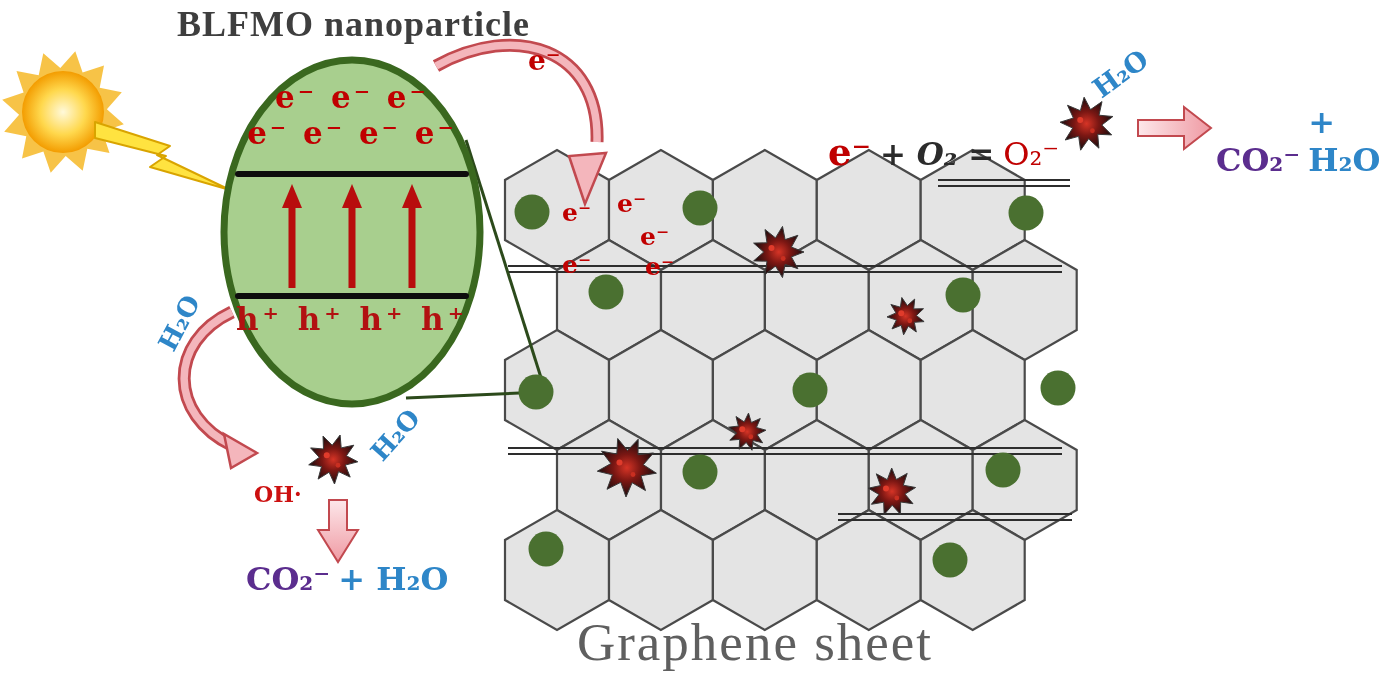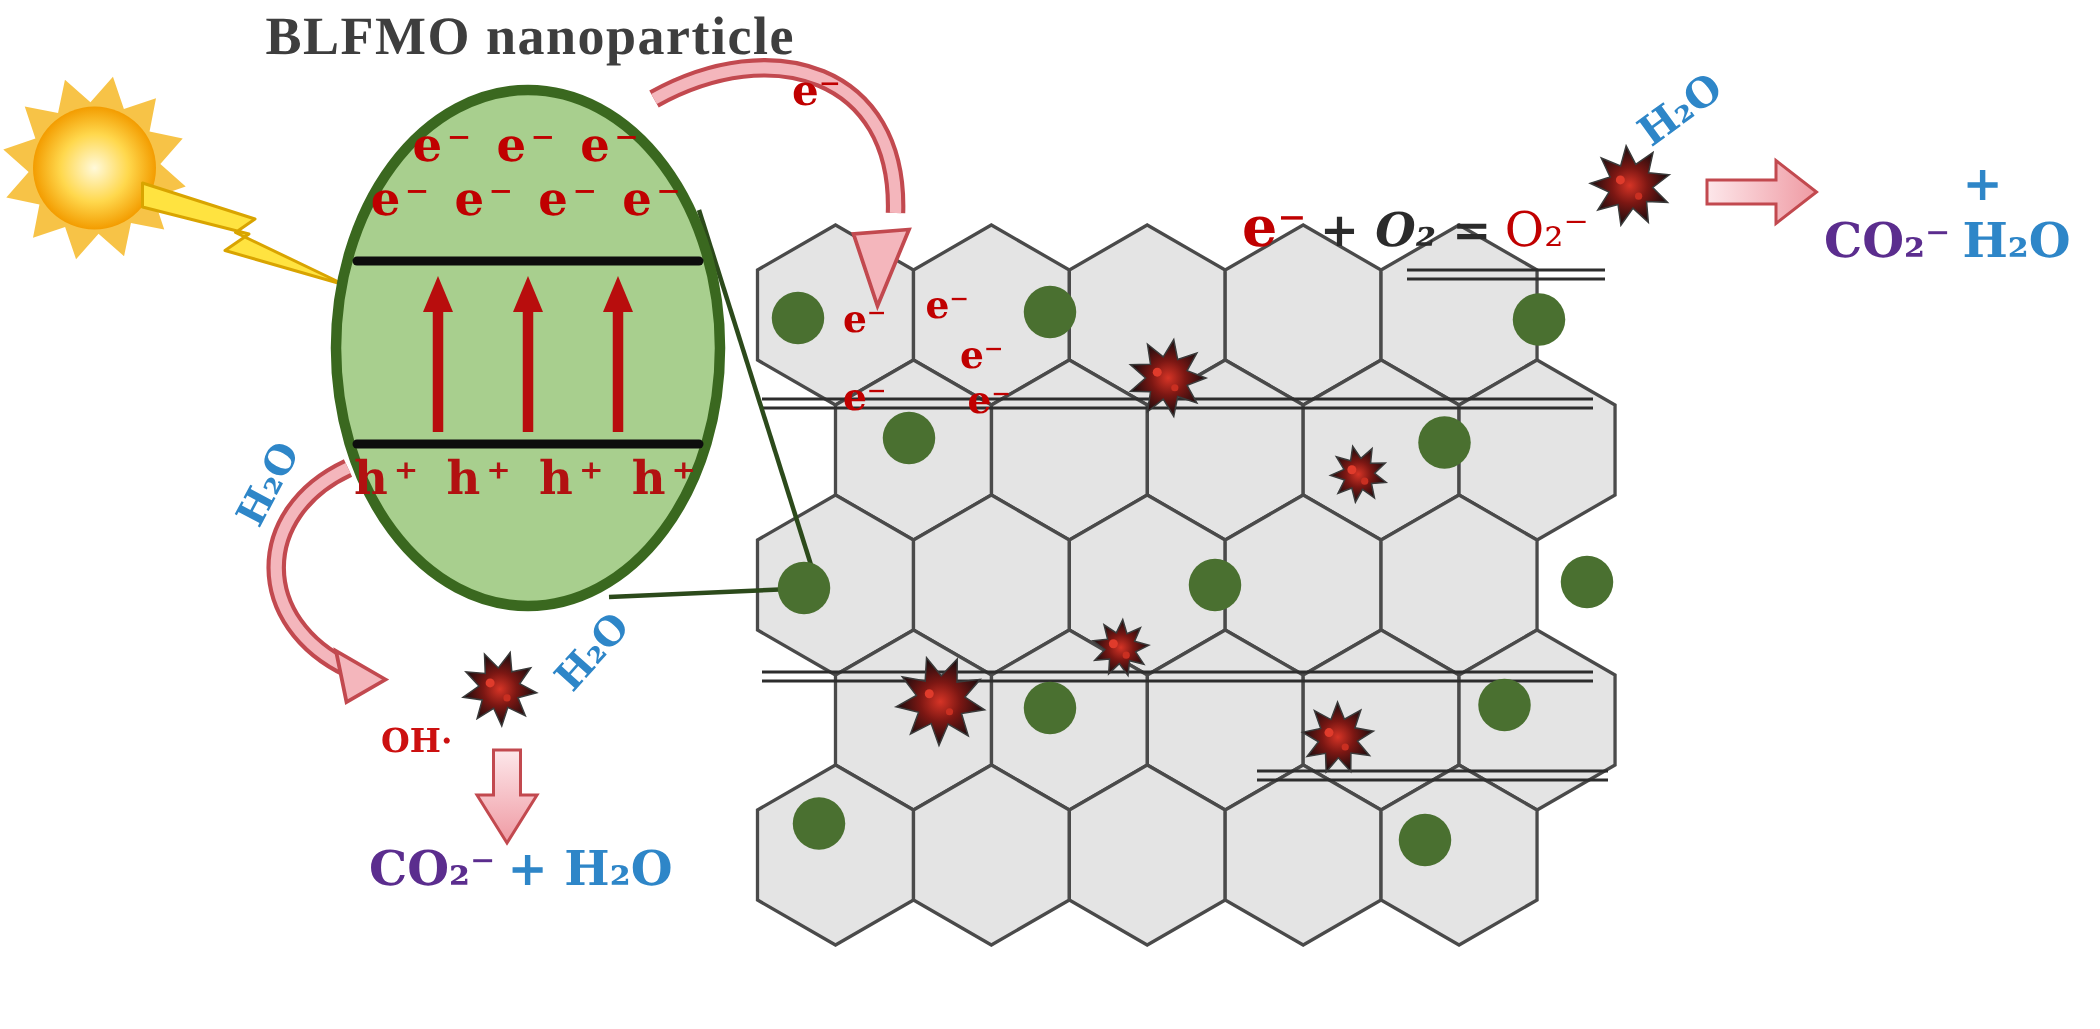--- a/index.html
+++ b/index.html
@@ -203,13 +203,14 @@
     <span class="eq-e">e⁻</span>
     <span class="eq-mid">+ O₂ =</span>
     <span class="eq-sup">O₂⁻</span>
   </div>
   <div class="txt water wr">H₂O</div>
   <div class="product pright">
     <span class="prod-co2">CO₂⁻</span>
     <span class="prod-water">+ H₂O</span>
   </div>
 
+  <div class="txt graphene">Graphene sheet</div>
 </div>
 
 </body></html>

